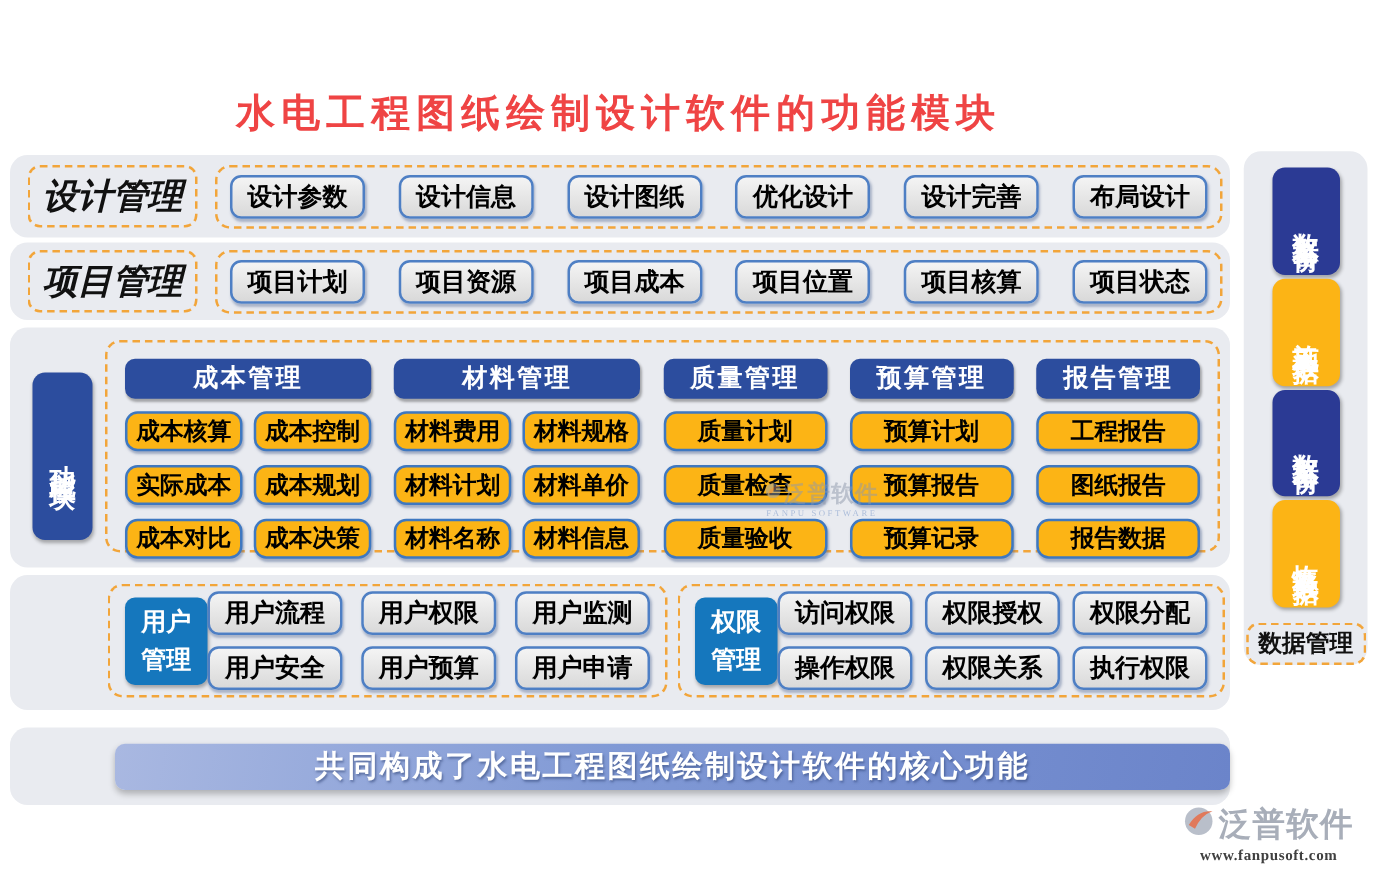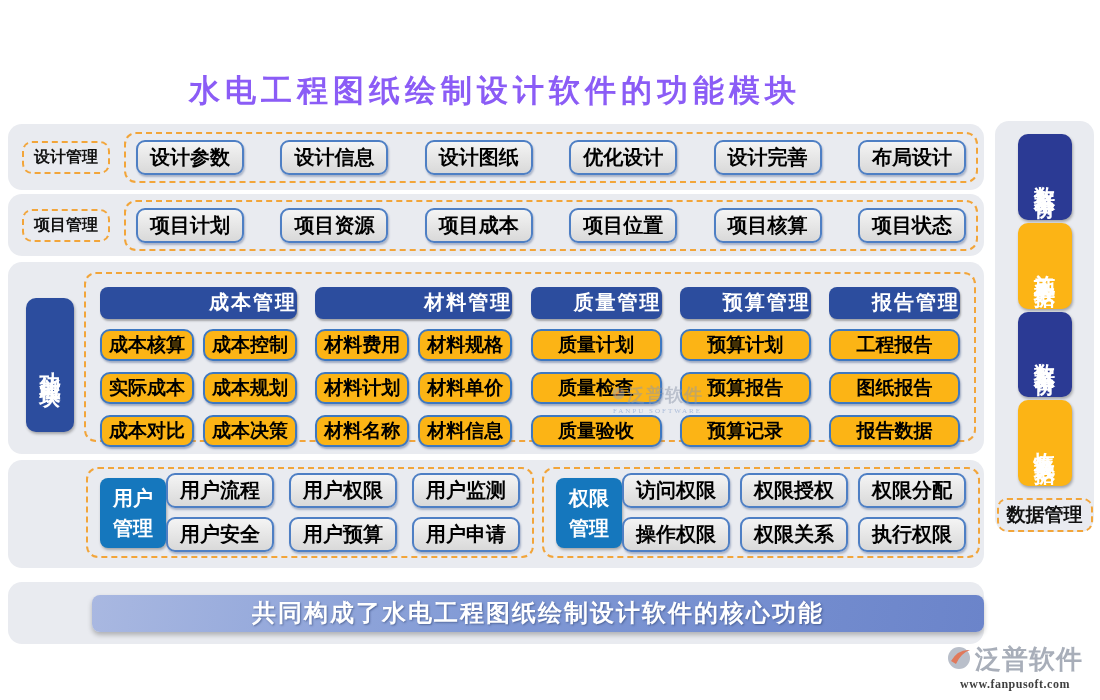--- a/index.html
+++ b/index.html
@@ -1,47 +1,47 @@
 <!DOCTYPE html>
 <html><head>
 <meta charset="utf-8">
 <style>
   * { margin:0; padding:0; box-sizing:border-box; }
   html,body { background:#fff; }
   body { font-family:"Liberation Serif","DejaVu Serif",serif; }
   .page { position:relative; width:1100px; height:700px; background:#ffffff; overflow:hidden; }
 
   .title { position:absolute; top:70px; left:0; right:110px; text-align:center;
-           font-size:31px; font-weight:bold; color:#8b5cf6; letter-spacing:5px; }
+           font-size:31px; font-weight:bold; color:#ef4444; letter-spacing:5px; }
 
   .sec { position:absolute; background:#e9ebf0; border-radius:14px; }
   .sec1 { left:8px; top:124px; width:976px; height:66px; display:flex; align-items:center; padding:0 6px 0 14px; }
   .sec2 { left:8px; top:194px; width:976px; height:62px; display:flex; align-items:center; padding:0 6px 0 14px; }
 
   .row-label { border:2px dashed #f2a53a; border-radius:10px; padding:4px 10px;
-               font-size:16px; font-weight:bold; color:#111; white-space:nowrap; }
+               font-size:28px; font-weight:bold; color:#111; white-space:nowrap;font-style:italic; }
   .row-items { flex:1; margin-left:14px; border:2px dashed #f2a53a; border-radius:12px;
                display:flex; align-items:center; justify-content:space-between; padding:6px 10px; }
 
   .btn-gray { background:linear-gradient(180deg,#f4f4f4,#d9d9d9); border:2px solid #4e7fc4;
               border-radius:9px; padding:2px 12px; font-size:20px; font-weight:bold; color:#000;
               box-shadow:1px 2px 2px rgba(90,110,150,.45); white-space:nowrap; text-align:center; }
 
   .sec3 { left:8px; top:262px; width:976px; height:192px; }
   .vlabel { position:absolute; left:18px; top:36px; width:48px; height:134px; background:#2c4d9e;
             border-radius:10px; color:#fff; font-size:21px; font-weight:bold;
             writing-mode:vertical-rl; text-orientation:upright; letter-spacing:5px;
             display:flex; align-items:center; justify-content:center;
             box-shadow:1px 2px 3px rgba(0,0,0,.3); }
   .groups-box { position:absolute; left:76px; top:10px; right:8px; bottom:12px;
                 border:2px dashed #f2a53a; border-radius:12px;
                 display:flex; justify-content:space-between; align-items:flex-start; padding:13px 14px; }
   .fgroup { display:flex; flex-direction:column; }
   .fgroup.cols2 { width:197px; } .fgroup.cols1 { width:131px; }
-  .hdr-navy { background:#2c4d9e; color:#fff; font-size:20px; font-weight:bold; text-align:right;
+  .hdr-navy { background:#2c4d9e; color:#fff; font-size:20px; font-weight:bold; text-align:center;
               border-radius:8px; padding:2px 0 3px; letter-spacing:2px; box-shadow:1px 2px 2px rgba(0,0,0,.3); }
   .fgrid { display:grid; gap:11px 9px; margin-top:10px; }
   .cols2 .fgrid { grid-template-columns:1fr 1fr; }
   .cols1 .fgrid { grid-template-columns:1fr; }
   .btn-yellow { background:#fcb415; border:2px solid #3e78c1; border-radius:10px; color:#000;
                 font-size:19px; font-weight:bold; text-align:center; padding:1px 4px;
                 box-shadow:1px 2px 2px rgba(90,110,150,.5); white-space:nowrap; }
 
   .sec4 { left:8px; top:460px; width:976px; height:108px; }
   .bgroup { position:absolute; top:7px; bottom:10px; border:2px dashed #f2a53a; border-radius:12px;

